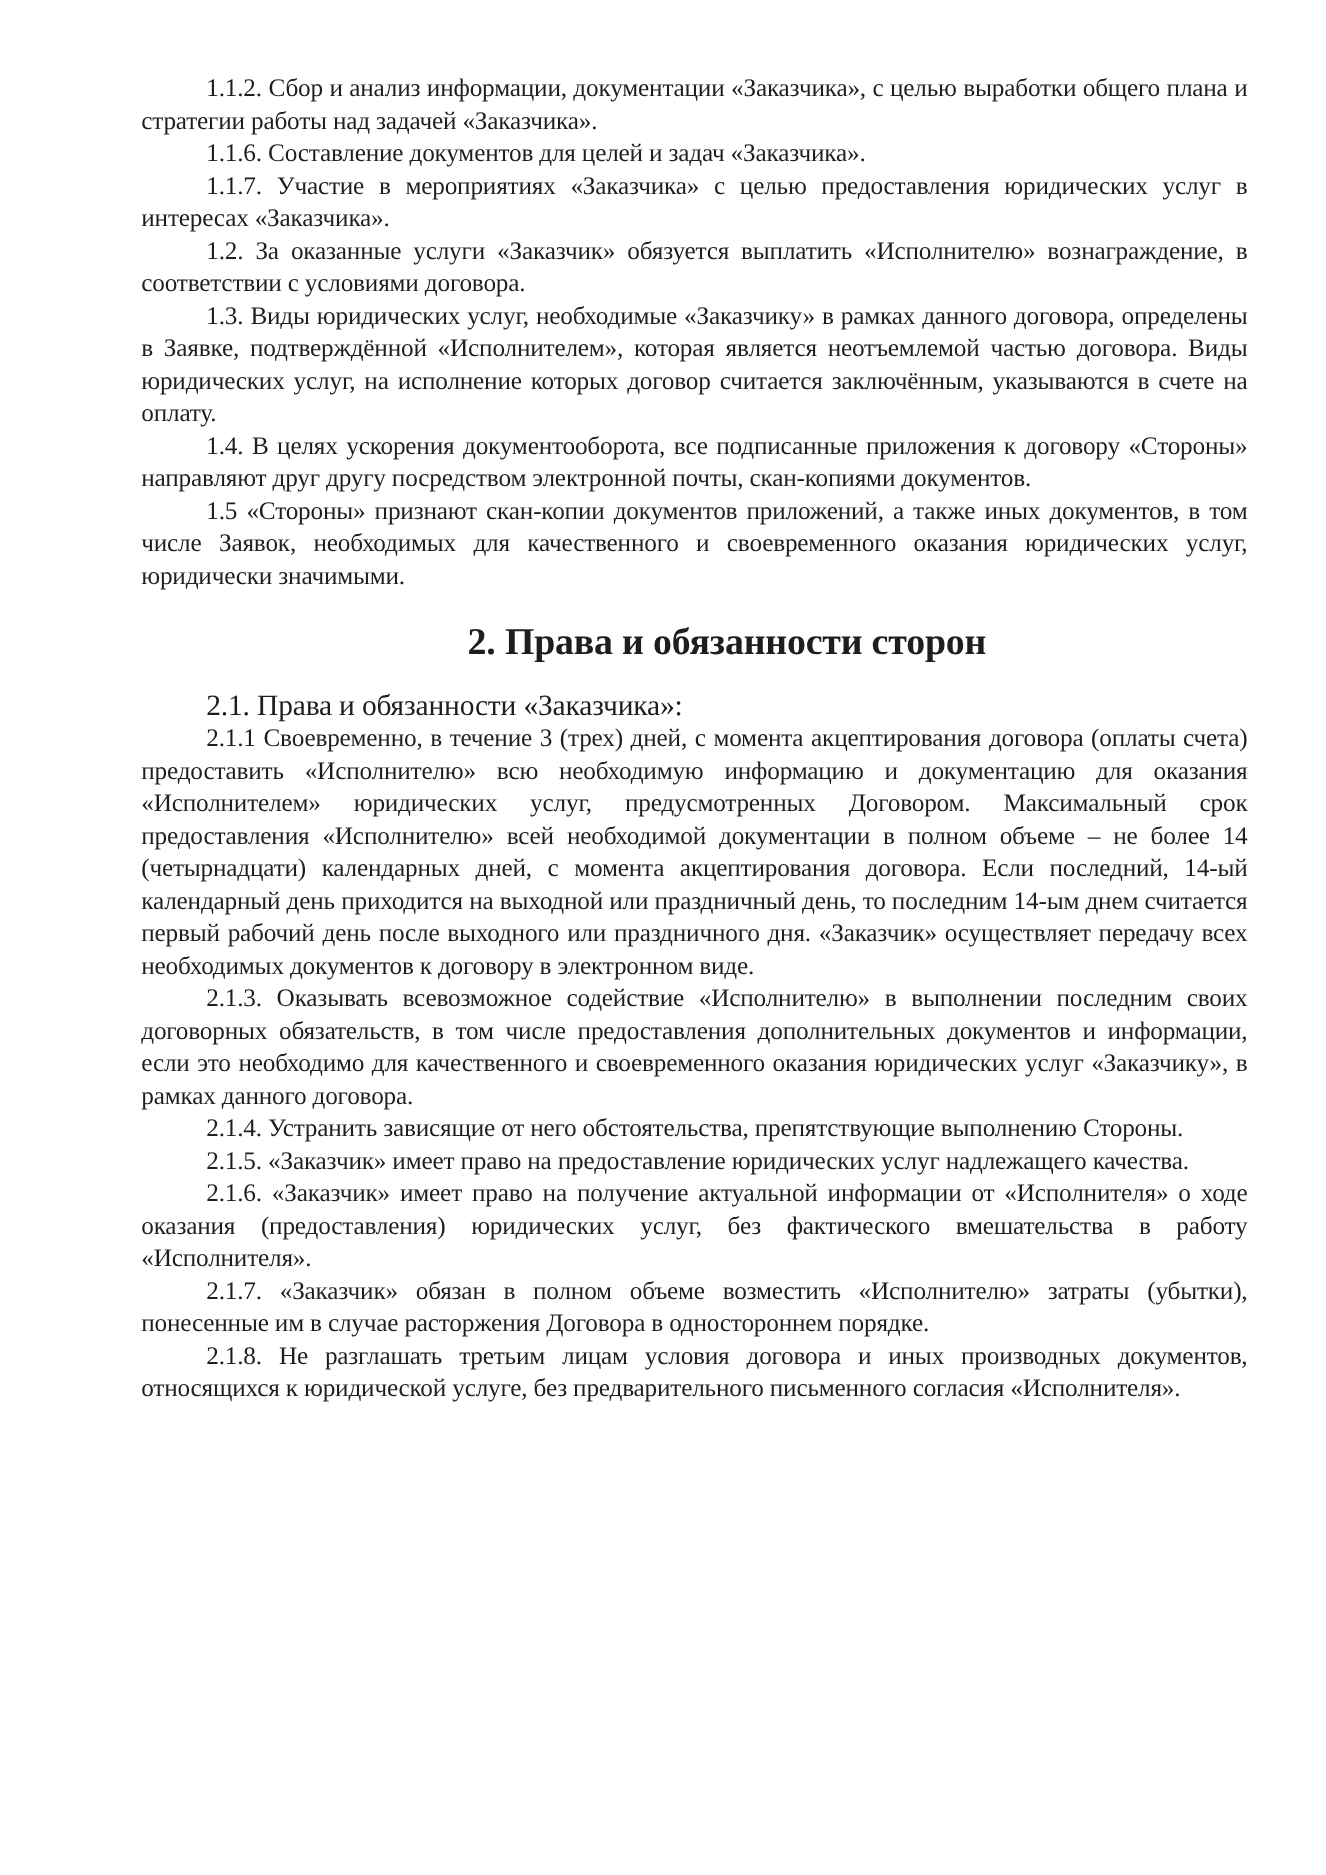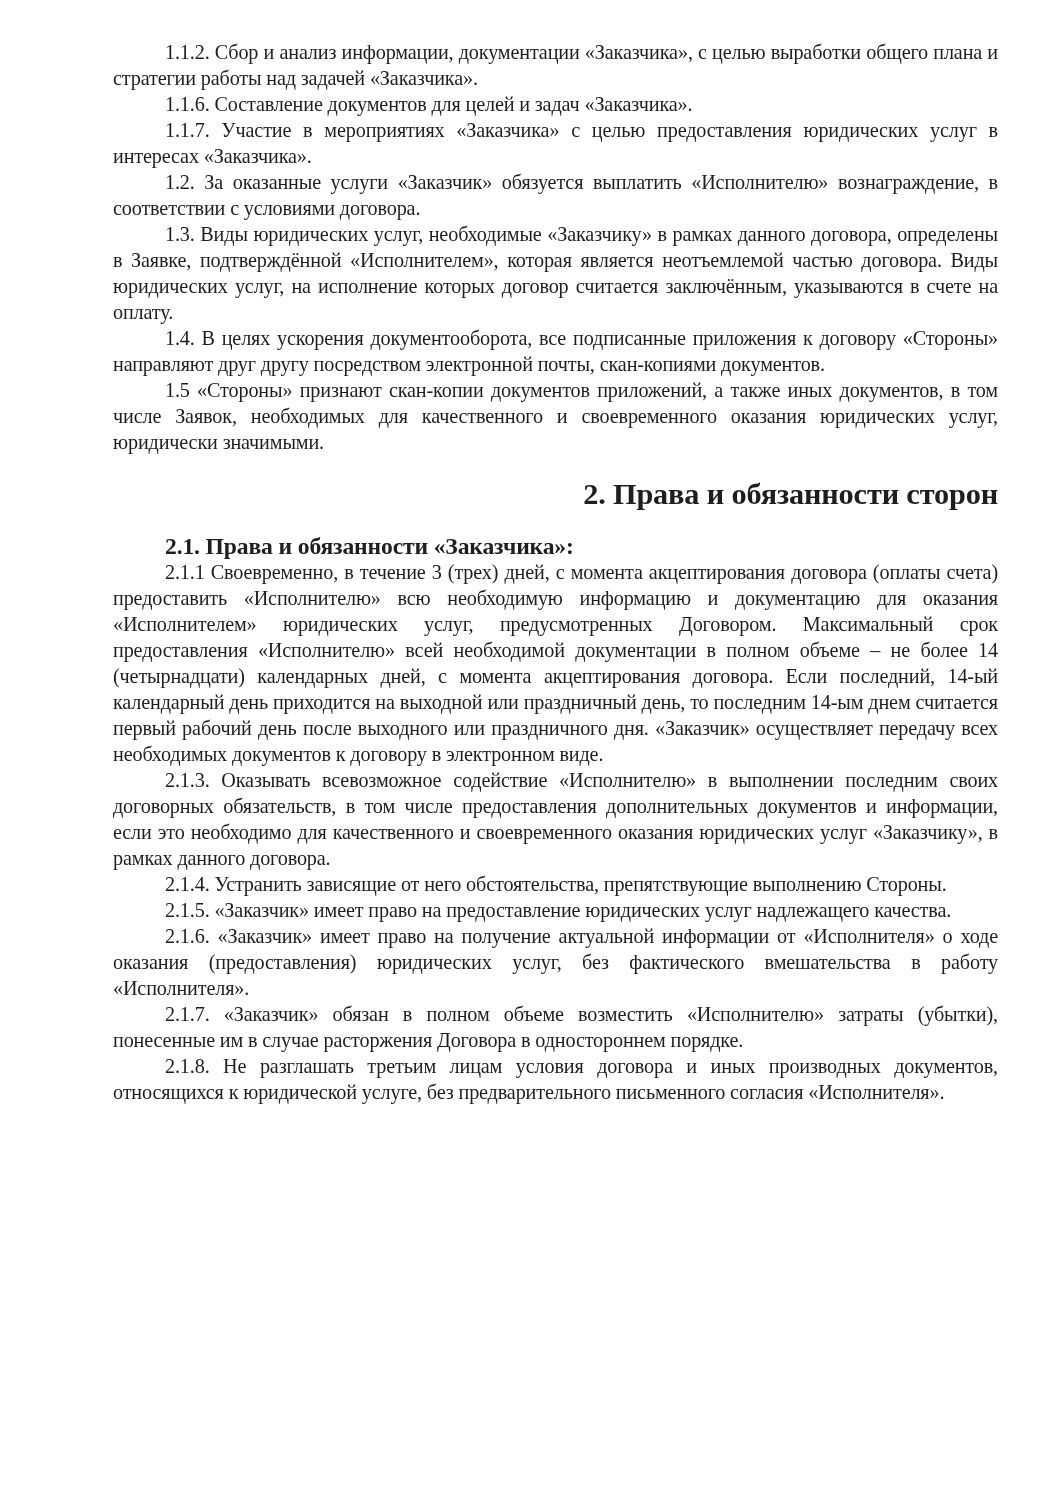--- a/index.html
+++ b/index.html
@@ -9,45 +9,45 @@
     }
     body {
       width: 1061px;
       height: 1500px;
       overflow: hidden;
       position: relative;
     }
     .page {
       position: absolute;
       left: 113px;
-      top: 39px;
+      top: 58px;
       width: 885px;
       font-family: "Liberation Serif", "DejaVu Serif", serif;
       font-size: 20.2px;
       line-height: 26px;
       color: #1e1e1e;
       letter-spacing: -0.15px;
     }
     .para {
       margin: 0;
       text-align: justify;
       text-indent: 52px;
     }
     .section-title {
       margin: 26px 0 0 0;
       padding-bottom: 26px;
       padding-top: 0;
-      text-align: right;
+      text-align: center;
       font-weight: bold;
       text-indent: 0;
       padding-left: 52px;
     }
     .subsection-title {
       margin: 0;
-      font-weight: bold;
+      font-weight: normal;
       text-indent: 52px;
     }
   </style>
 </head>
 <body>
 
 <div class="page">
   <p class="para">1.1.2. Сбор и анализ информации, документации «Заказчика», с целью выработки общего плана и стратегии работы над задачей «Заказчика».</p>
   <p class="para">1.1.6. Составление документов для целей и задач «Заказчика».</p>
   <p class="para">1.1.7. Участие в мероприятиях «Заказчика» с целью предоставления юридических услуг в интересах «Заказчика».</p>

